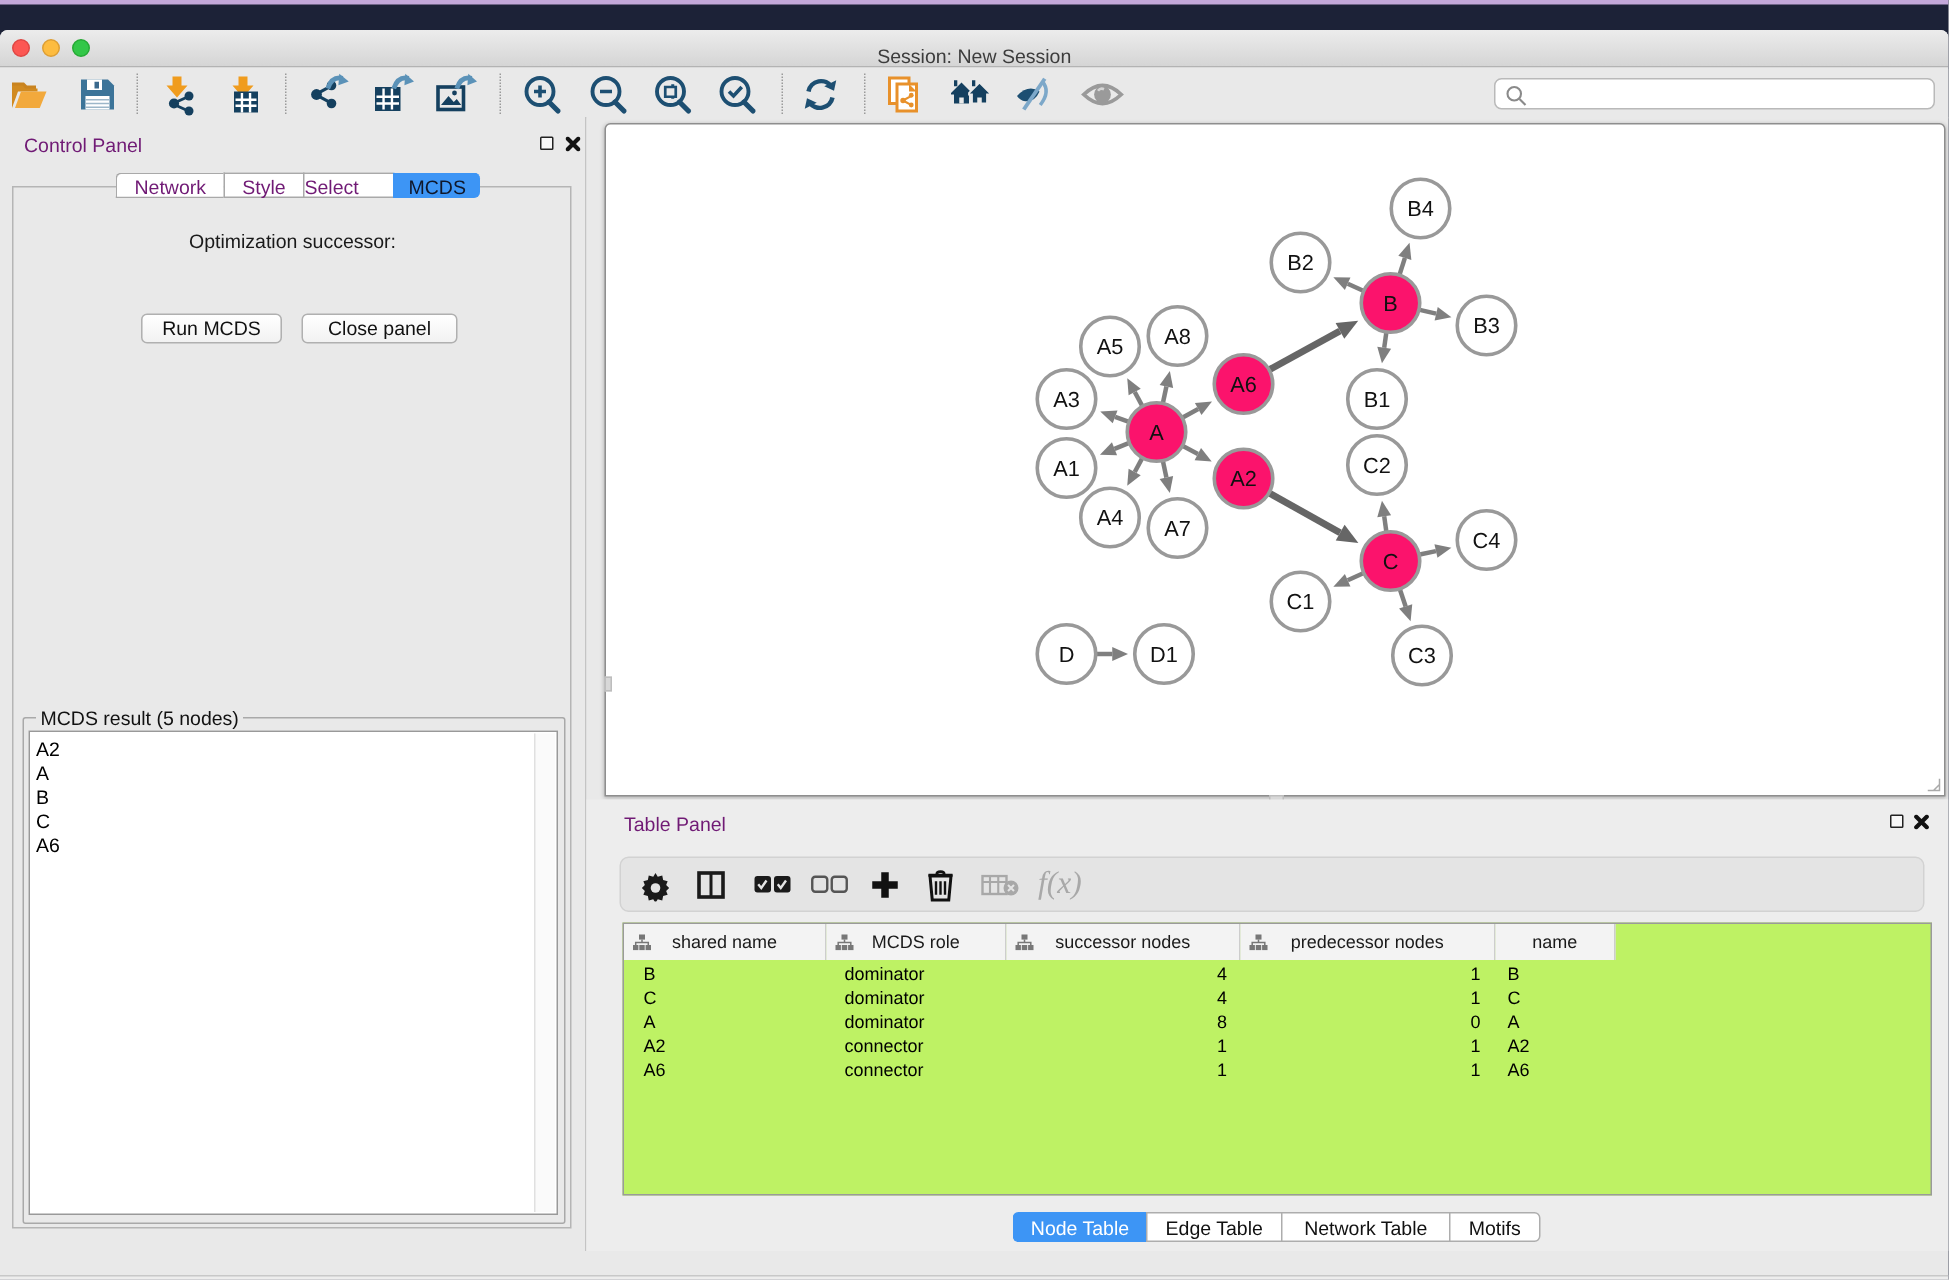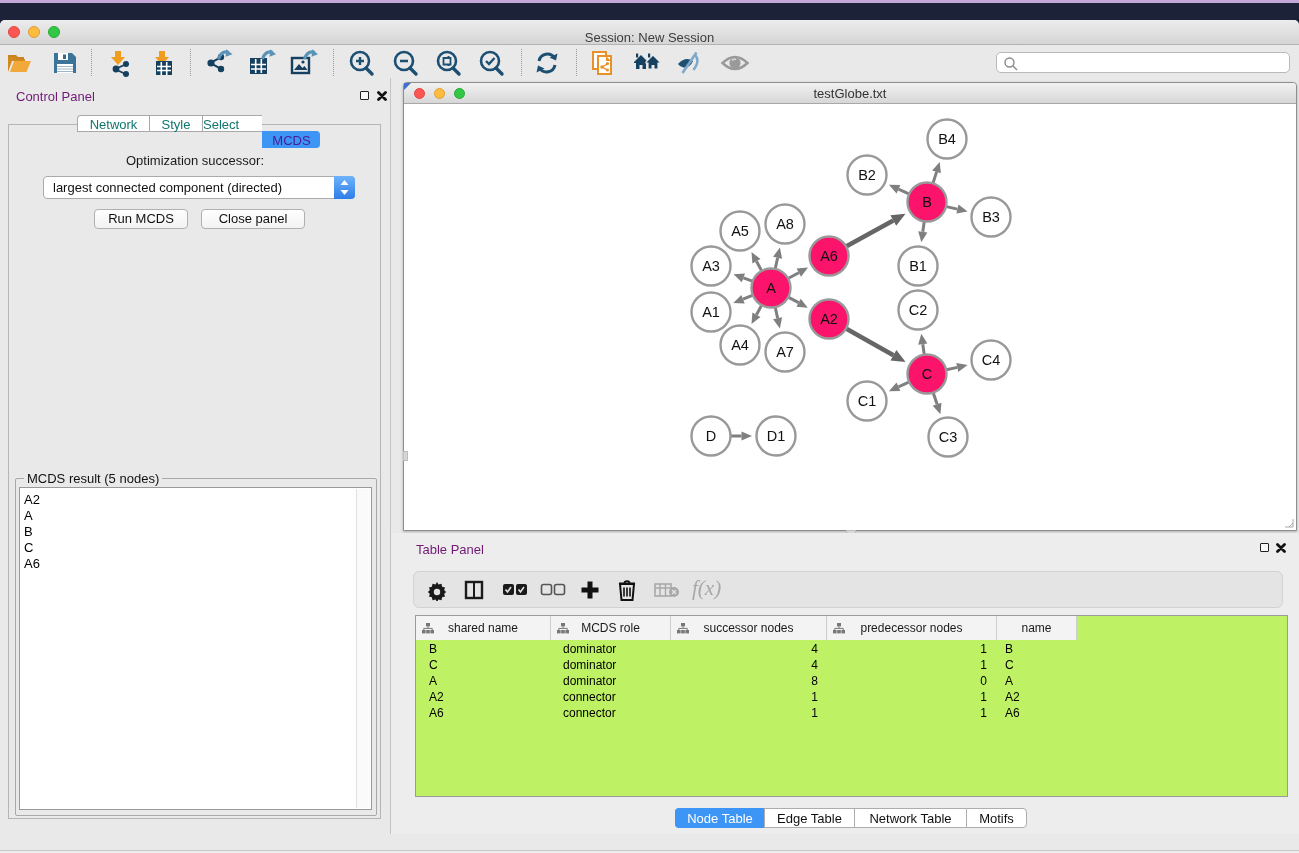--- a/index.html
+++ b/index.html
@@ -17,23 +17,23 @@
 .tsep { position:absolute; top:3px; height:27px; width:0; border-left:1px dotted #9a9a9a; }
 .ticon { position:absolute; top:2px; width:30px; height:30px; }
 .searchbox { position:absolute; left:996px; top:6px; width:294px; height:21px; background:#fff; border:1px solid #b9b9b9; border-radius:5px; }
 .searchbox svg { position:absolute; left:6px; top:3px; }
 .content { position:absolute; top:58px; left:0; right:0; bottom:33px; }
 .cp { position:absolute; left:0; top:0; width:391px; bottom:0; background:#e9e9e9; border-right:1px solid #c4c4c4; }
 
 .panel-title { position:absolute; left:16px; top:11px; font-size:13px; color:#701a75; }
 .float-btn { position:absolute; top:13px; width:9px; height:9px; border:1.5px solid #222; background:#f8f8f8; border-radius:1px; }
 .tabs { position:absolute; top:37px; left:77px; z-index:5; }
-.tab { float:left; height:17px; line-height:17px; padding:0 13px; font-size:13px; color:#0f766e; background:#fff; border:1px solid #a9a9a9; border-right:none; }
+.tab { float:left; height:17px; line-height:17px; padding:0 13px; font-size:13px; color:#701a75; background:#fff; border:1px solid #a9a9a9; border-right:none; }
 .tab:first-child { border-radius:4px 0 0 0; }
-.tab.sel { background:#3d95f5; color:#4c1d95; border-color:#3d95f5; border-radius:0 4px 4px 0;margin-top:16px; }
+.tab.sel { background:#3d95f5; color:#0f172a; border-color:#3d95f5; border-radius:0 4px 4px 0; }
 .tabpane { position:absolute; left:8px; width:373px; top:46px; height:695px; border:1px solid #b5b5b5; background:#e9e9e9; }
 .optlabel { position:absolute; top:75px; width:100%; text-align:center; font-size:13px; color:#1a1a1a; }
 .dropdown { position:absolute; left:43px; top:98px; width:312px; height:23px; background:#fff; border:1px solid #ababab; border-radius:4px; font-size:13px; color:#111; line-height:21px; padding-left:9px; }
 .dd-btn { position:absolute; right:-1px; top:-1px; width:21px; height:23px; border-radius:0 4px 4px 0; background:linear-gradient(#6db3fb,#2e7de8); }
 .btn { position:absolute; height:20px; background:linear-gradient(#ffffff,#f2f2f2); border:1px solid #b0b0b0; border-radius:4px; font-size:13px; color:#111; text-align:center; line-height:18px; }
 .groupbox { position:absolute; left:15px; top:400px; width:362px; height:338px; border:1px solid #a9a9a9; border-radius:2px; }
 .groupbox .gtitle { position:absolute; left:8px; top:-8px; background:#e9e9e9; padding:0 3px; font-size:13px; color:#111; }
 .listbox { position:absolute; left:3px; top:8px; right:4px; bottom:5px; background:#fff; border:1px solid #999; font-size:13px; color:#000; padding-top:4px; }
 .listbox .li { padding-left:4px; height:16px; line-height:16px; }
 .lb-scroll { position:absolute; right:1px; top:1px; bottom:1px; width:14px; background:#fafafa; border-left:1px solid #e0e0e0; }
@@ -212,50 +212,37 @@
           <path d="M1.5 1.5 L8.5 8.5 M8.5 1.5 L1.5 8.5" stroke="#111" stroke-width="2.8" stroke-linecap="round"></path>
         </svg>
       <div class="tabs">
         <div class="tab" style="width:72px;padding:0;text-align:center">Network</div>
         <div class="tab" style="width:53px;padding:0;text-align:center">Style</div>
         <div class="tab" style="width:60px;padding:0;text-align:left">Select</div>
         <div class="tab sel" style="width:58px;padding:0;text-align:center">MCDS</div>
       </div>
       <div class="tabpane"></div>
       <div class="optlabel">Optimization successor:</div>
-      <div class="dropdown">largest connected component (directed)
-        <div class="dd-btn"><svg width="21" height="23" viewBox="0 0 21 23">
-              <path d="M10.5 4 l4 5 h-8z" fill="#fff"></path>
-              <path d="M10.5 19 l4 -5 h-8z" fill="#fff"></path>
-            </svg></div>
-      </div>
       <div class="btn" style="left:94px;top:131px;width:94px">Run MCDS</div>
       <div class="btn" style="left:201px;top:131px;width:104px">Close panel</div>
       <div class="groupbox">
         <div class="gtitle">MCDS result (5 nodes)</div>
         <div class="listbox">
           <div class="li">A2</div>
             <div class="li">A</div>
             <div class="li">B</div>
             <div class="li">C</div>
             <div class="li">A6</div>
           <div class="lb-scroll"></div>
         </div>
       </div>
     </div>
 
     <div class="rightarea">
       <div class="netwin">
-        <div class="nwtitle">
-          <div class="corner-blue"></div>
-          <div class="ntl" style="left:10px;background:#fc5753;border:1px solid #df4744"></div>
-          <div class="ntl" style="left:30px;background:#fdbc40;border:1px solid #de9f34"></div>
-          <div class="ntl" style="left:50px;background:#33c748;border:1px solid #27aa35"></div>
-          <div class="t">testGlobe.txt</div>
-        </div>
         <svg style="position:absolute;left:0;top:22px" width="892" height="425" viewBox="404 86 892 425" font-family="Liberation Sans, sans-serif">
 <line x1="761.4" y1="251.4" x2="756.5" y2="242.3" stroke="#7f7f7f" stroke-width="3.0"></line>
 <polygon points="751.5,233.1 760.5,240.1 752.4,244.5" fill="#7f7f7f"></polygon>
 <line x1="775.3" y1="249.5" x2="777.6" y2="238.7" stroke="#7f7f7f" stroke-width="3.0"></line>
 <polygon points="779.9,228.4 782.1,239.7 773.1,237.7" fill="#7f7f7f"></polygon>
 <line x1="752.2" y1="262.1" x2="743.4" y2="258.9" stroke="#7f7f7f" stroke-width="3.0"></line>
 <polygon points="733.5,255.3 745.0,254.6 741.8,263.2" fill="#7f7f7f"></polygon>
 <line x1="752.4" y1="276.4" x2="743.0" y2="280.2" stroke="#7f7f7f" stroke-width="3.0"></line>
 <polygon points="733.3,284.1 741.3,275.9 744.7,284.5" fill="#7f7f7f"></polygon>
 <line x1="761.4" y1="286.6" x2="756.5" y2="295.7" stroke="#7f7f7f" stroke-width="3.0"></line>

